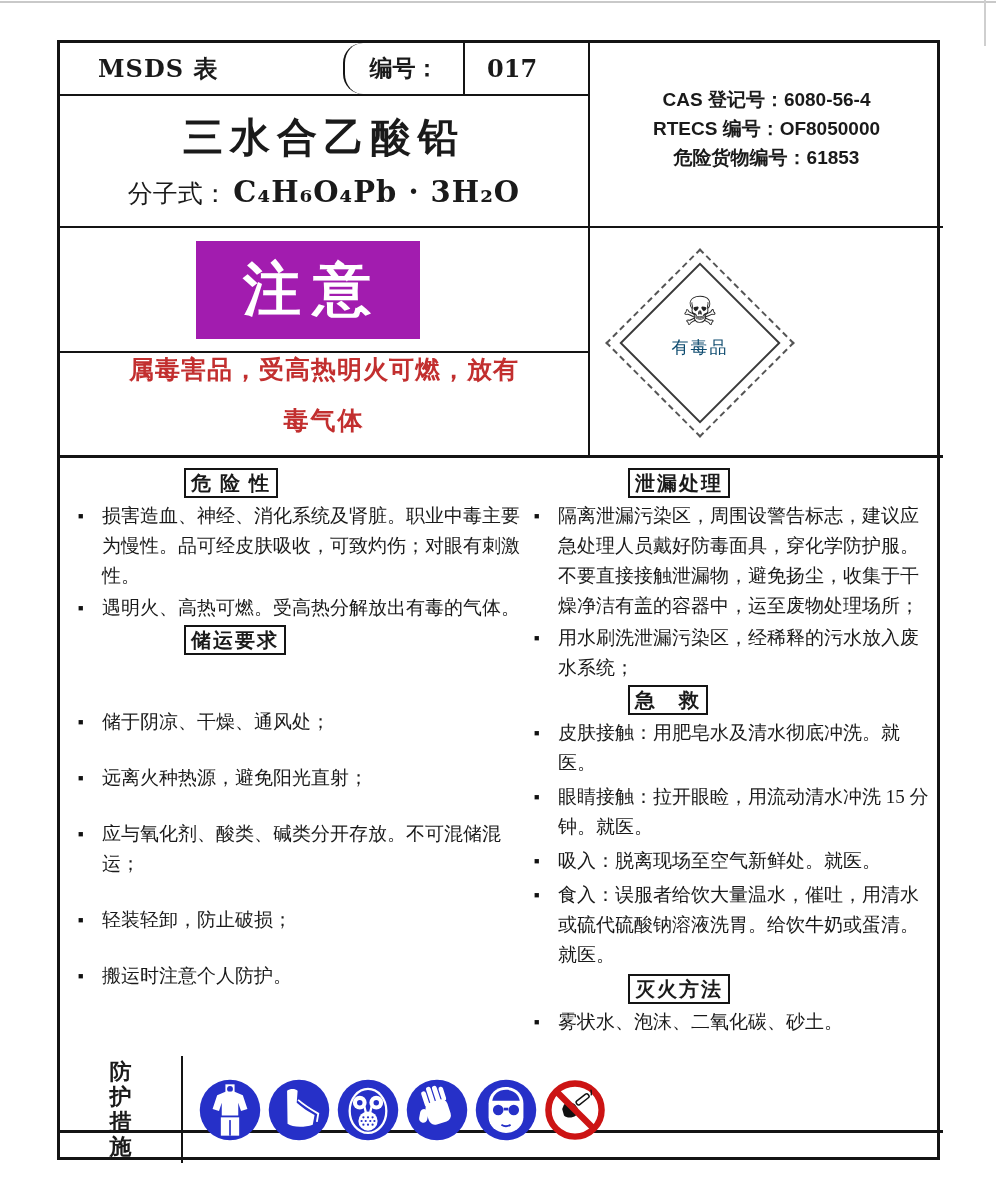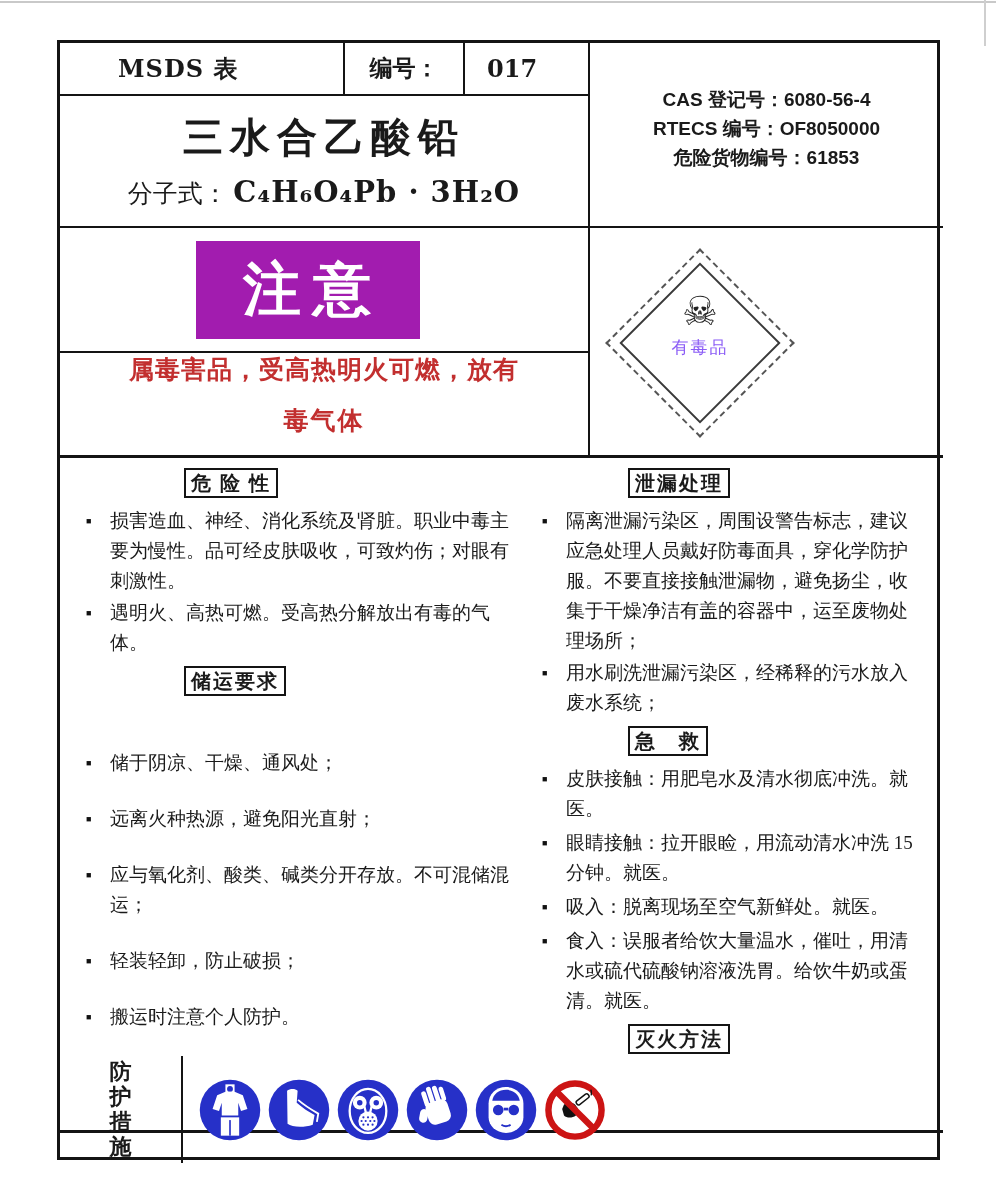--- a/index.html
+++ b/index.html
@@ -6,24 +6,24 @@
   .page{position:relative;width:996px;height:1203px;background:#ffffff;overflow:hidden;
         font-family:"Liberation Serif","DejaVu Serif",serif;color:#1a1a1a;}
   .scan-line-top{position:absolute;left:0;top:1px;width:996px;height:2px;background:#c9c9c9;}
   .scan-line-right{position:absolute;left:984px;top:0;width:2px;height:46px;background:#cfcfcf;}
 
   .sheet{position:absolute;left:57px;top:40px;width:883px;height:1120px;
          border:3px solid #141414;box-sizing:border-box;background:#fff;}
 
   
   .row1{position:absolute;left:0;top:0;width:528px;height:53px;border-bottom:2px solid #141414;box-sizing:border-box;display:flex;}
-  .cell-msds{width:283px;box-sizing:border-box;padding-left:58px;display:flex;align-items:center;
+  .cell-msds{width:283px;box-sizing:border-box;padding-left:38px;display:flex;align-items:center;
              font-family:"DejaVu Serif","Liberation Serif",serif;font-weight:bold;font-size:24px;letter-spacing:1px;}
   .cell-numlabel{width:120px;border-left:2px solid #141414;box-sizing:border-box;display:flex;align-items:center;justify-content:center;
-             font-weight:bold;font-size:23px;}
+             font-weight:bold;font-size:23px;border-radius:20px;}
   .cell-numvalue{flex:1;border-left:2px solid #141414;box-sizing:border-box;display:flex;align-items:center;padding-left:22px;
              font-family:"DejaVu Serif","Liberation Serif",serif;font-weight:bold;font-size:24px;}
 
   .row2{position:absolute;left:0;top:53px;width:528px;height:132px;border-bottom:2px solid #141414;box-sizing:border-box;text-align:center;}
   .chem-name{margin-top:14px;font-size:40px;font-weight:bold;letter-spacing:7px;}
   .formula-line{margin-top:10px;font-size:22px;}
   .formula-label{font-size:25px;}
   .formula-value{font-family:"DejaVu Serif","Liberation Serif",serif;font-weight:bold;font-size:29px;letter-spacing:1px;}
 
   .registry{position:absolute;left:528px;top:0;width:355px;height:185px;border-left:2px solid #141414;border-bottom:2px solid #141414;
@@ -39,31 +39,31 @@
               text-align:center;color:#c22f2f;font-weight:bold;font-size:25px;}
   .statement-l1{letter-spacing:1px;}
   .statement-l2{margin-top:18px;letter-spacing:2px;}
 
   
   .diamond-cell{position:absolute;left:528px;top:185px;width:355px;height:230px;border-left:2px solid #141414;border-bottom:3px solid #141414;box-sizing:border-box;}
   .diamond-outer{position:absolute;left:43px;top:48px;width:134px;height:134px;border:2px dashed #555;transform:rotate(45deg);box-sizing:border-box;background:#fff;}
   .diamond-inner{position:absolute;left:8px;top:8px;right:8px;bottom:8px;border:2px solid #3a3a3a;}
   .diamond-content{position:absolute;left:43px;top:48px;width:134px;height:134px;text-align:center;}
   .skull{display:block;margin-top:14px;font-size:40px;line-height:42px;color:#222;font-family:"DejaVu Sans",sans-serif;}
-  .diamond-label{display:block;margin-top:4px;font-size:17px;color:#8b5cf6;letter-spacing:2px;}
+  .diamond-label{display:block;margin-top:4px;font-size:17px;color:#0c4a6e;letter-spacing:2px;}
 
   
   .main{position:absolute;left:0;top:415px;width:883px;height:675px;border-bottom:3px solid #141414;box-sizing:border-box;}
   .col{position:absolute;top:10px;font-size:19px;line-height:30px;}
   .col-left{left:12px;width:452px;}
   .col-right{left:468px;width:404px;}
   .sec-title{display:table;border:2px solid #141414;padding:0 5px;font-weight:bold;font-size:20px;line-height:26px;letter-spacing:2px;}
   .col-left .sec-title{margin:0 0 3px 112px;}
   .col-right .sec-title{margin:0 0 3px 100px;}
-  .blist{list-style:none;margin:8px;padding:0;}
+  .blist{list-style:none;margin:0;padding:0;}
   .blist li{position:relative;padding-left:30px;margin:0 0 2px 0;}
   .blist li::before{content:"■";position:absolute;left:6px;top:0;font-size:9px;line-height:30px;color:#111;}
   .storage-list li{margin-bottom:26px;}
   .storage-list li:first-child{margin-top:52px;}
   .storage-list li.gap-top{margin-top:26px;}
   .aid-list li{margin-bottom:4px;}
   .title-storage{margin-top:2px !important;}
   .title-aid{margin-top:2px !important;}
   .title-fire{margin-top:2px !important;}
 
@@ -148,20 +148,23 @@
           <li>用水刷洗泄漏污染区，经稀释的污水放入废水系统；</li>
         </ul>
         <div class="sec-title title-aid">急　救</div>
         <ul class="blist aid-list">
           <li>皮肤接触：用肥皂水及清水彻底冲洗。就医。</li>
           <li>眼睛接触：拉开眼睑，用流动清水冲洗 15 分钟。就医。</li>
           <li>吸入：脱离现场至空气新鲜处。就医。</li>
           <li>食入：误服者给饮大量温水，催吐，用清水或硫代硫酸钠溶液洗胃。给饮牛奶或蛋清。就医。</li>
         </ul>
         <div class="sec-title title-fire">灭火方法</div>
+        <ul class="blist">
+          <li>雾状水、泡沫、二氧化碳、砂土。</li>
+        </ul>
       </div>
     </div>
 
     <div class="bottom">
       <div class="prot-label">
         <span>防</span>
         <span>护</span>
         <span>措</span>
         <span>施</span>
       </div>

